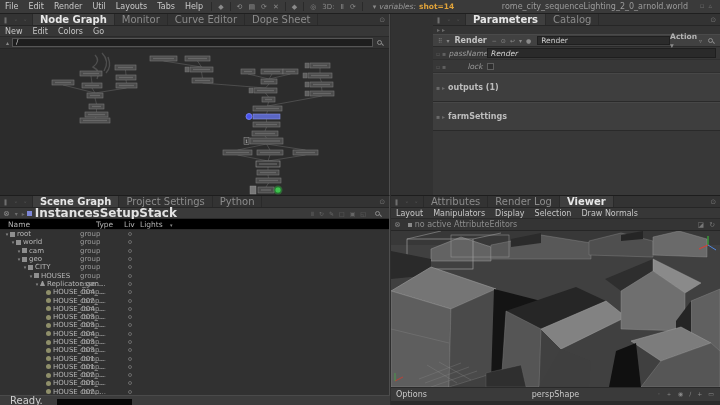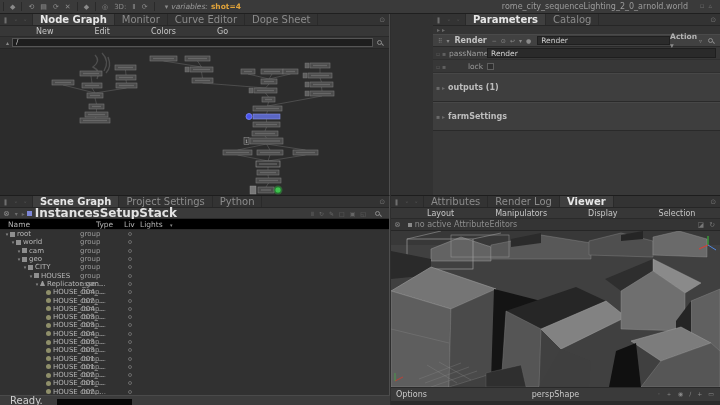--- a/index.html
+++ b/index.html
@@ -24,37 +24,37 @@
   #p-scene     { left:0; top:195px; width:390px; height:210px; border-right:1px solid #4e4e4e; border-top:1px solid #1d1d1d; }
   #p-viewer    { left:391px; top:195px; width:329px; height:210px; border-top:1px solid #1d1d1d; }
 
   .tabbar { height:12px; background:#333333; border-bottom:1px solid #262626; display:flex; align-items:stretch; }
   .tab-handle { display:flex; align-items:center; padding:0 3px; color:#6f6f6f; font-size:6px; letter-spacing:2px; border-right:1px solid #2a2a2a; }
   .tab { display:flex; align-items:center; padding:0 7px; font-size:10px; color:#8b8b8b; border-right:1px solid #2a2a2a; }
   .tab.active { background:#3f3f3f; color:#e6e6e6; font-weight:bold; }
   .tab-gear { margin-left:auto; color:#6f6f6f; font-size:7px; padding:0 4px; display:flex; align-items:center; }
 
   .menurow { height:11px; background:#373737; border-bottom:1px solid #2a2a2a; display:flex; align-items:center; }
-  .menurow span { padding:0 5px; color:#c6c6c6; font-size:8px;margin-left:31px; }
+  .menurow span { padding:0 5px; color:#c6c6c6; font-size:8px; }
 
   
   #ng-inputrow { height:12px; background:#333333; display:flex; align-items:center; padding:0 3px; border-bottom:1px solid #262626; }
   #ng-path { flex:1; height:9px; background:#1e1e1e; border:1px solid #555; color:#d8d8d8; font-size:7px; line-height:7px; padding:0 3px; }
   .mag { position:relative; width:5px; height:5px; border:1px solid #8a8a8a; border-radius:50%; margin:0 4px; flex:none; }
   .mag::after { content:""; position:absolute; width:3px; height:1px; background:#8a8a8a; right:-3px; bottom:-1px; transform:rotate(45deg); }
   #ng-canvas { position:relative; width:100%; height:146px; background:#2c2c2c; }
 
   
   #param-strip { height:8px; background:#343434; color:#6a6a6a; font-size:6px; padding-left:4px; line-height:8px; }
   #param-header { height:13px; background:#414141; border-top:1px solid #4a4a4a; border-bottom:1px solid #2a2a2a; display:flex; align-items:center; padding:0 3px; }
   #param-header .ntype { font-weight:bold; color:#c3c3c3; font-size:8px; margin:0 3px; }
   #param-header .hicon { color:#8a8a8a; font-size:6px; padding:0 2px; }
   #param-name { width:178px; height:9px; background:#2b2b2b; border:1px solid #1f1f1f; color:#cfcfcf; font-size:7.5px; line-height:8px; padding:0 3px; margin-left:4px; }
   #param-action { margin-left:auto; color:#b5b5b5; font-size:7.5px; font-weight:bold; }
-  .prow { height:13px; display:flex; align-items:center; background:#373737; border-bottom:1px solid #2f2f2f; }
+  .prow { height:13px; display:flex; align-items:center; background:#373737; border-bottom:1px solid #2f2f2f;font-style:italic; }
   .prow .state { color:#5f5f5f; font-size:6px; padding:0 3px; }
   .prow .plabel { width:34px; text-align:right; color:#9c9c9c; font-size:7.5px; margin-right:4px; }
   #passname-field { flex:1; height:10px; background:#2a2a2a; border:1px solid #1e1e1e; color:#d4d4d4; font-size:7.5px; line-height:9px; padding:0 3px; margin-right:4px; }
   .checkbox { width:7px; height:7px; border:1px solid #5e5e5e; background:#2e2e2e; }
   .pgroup { height:29px; background:#3e3e3e; border-bottom:1px solid #2a2a2a; border-top:1px solid #474747; display:flex; align-items:center; color:#bdbdbd; font-weight:bold; font-size:8px; }
   .pgroup .state { color:#6a6a6a; font-size:6px; padding:0 3px; font-weight:normal; }
   #param-rest { height:93px; background:#383838; }
 
   
   #sg-toolbar { height:11px; background:#3a3a3a; border-bottom:1px solid #2a2a2a; display:flex; align-items:center; }
@@ -87,41 +87,42 @@
   #vw-options .center { position:absolute; left:0; right:0; text-align:center; }
   #vw-options .ricons { margin-left:auto; color:#8a8a8a; font-size:6px; display:flex; gap:6px; padding-right:6px; }
   #vw-below { height:6px; background:#2b2b2b; }
 </style>
 </head>
 <body>
 
 <div id="app">
 
   <div id="topbar">
+    <span id="menubar-items"><span class="menu-item">File</span><span class="menu-item">Edit</span><span class="menu-item">Render</span><span class="menu-item">Util</span><span class="menu-item">Layouts</span><span class="menu-item">Tabs</span><span class="menu-item">Help</span></span>
     <span class="tb-sep"></span>
     <span id="toolbar-icons" style="display: flex; align-items: center;">
         <span class="tb-icon">◆</span>
         <span class="tb-sep"></span>
         <span class="tb-icon">⟲</span>
         <span class="tb-icon">▤</span>
         <span class="tb-icon">⟳</span>
         <span class="tb-icon">✕</span>
         <span class="tb-sep"></span>
         <span class="tb-icon">◆</span>
         <span class="tb-sep"></span>
         <span class="tb-icon">◎</span>
         <span class="tb-icon">3D:</span>
         <span class="tb-icon">Ⅱ</span>
         <span class="tb-icon">⟳</span>
         <span class="tb-sep"></span>
       </span>
     <span id="variables">
       <span class="tb-icon">▾</span>
       <span class="lbl">variables:</span>
-      <span class="val">shot=4</span>
+      <span class="val">shot=14</span>
     </span>
     <span id="win-title">rome_city_sequenceLighting_2_0_arnold.world</span>
     <span id="win-icons">▫▵</span>
   </div>
 
   <div id="p-nodegraph" class="panel">
     <div class="tabbar">
       <span class="tab-handle">❚ ◦ ◦</span>
       <span id="ng-tabs" style="display:flex">
           <span class="tab active">Node Graph</span>

